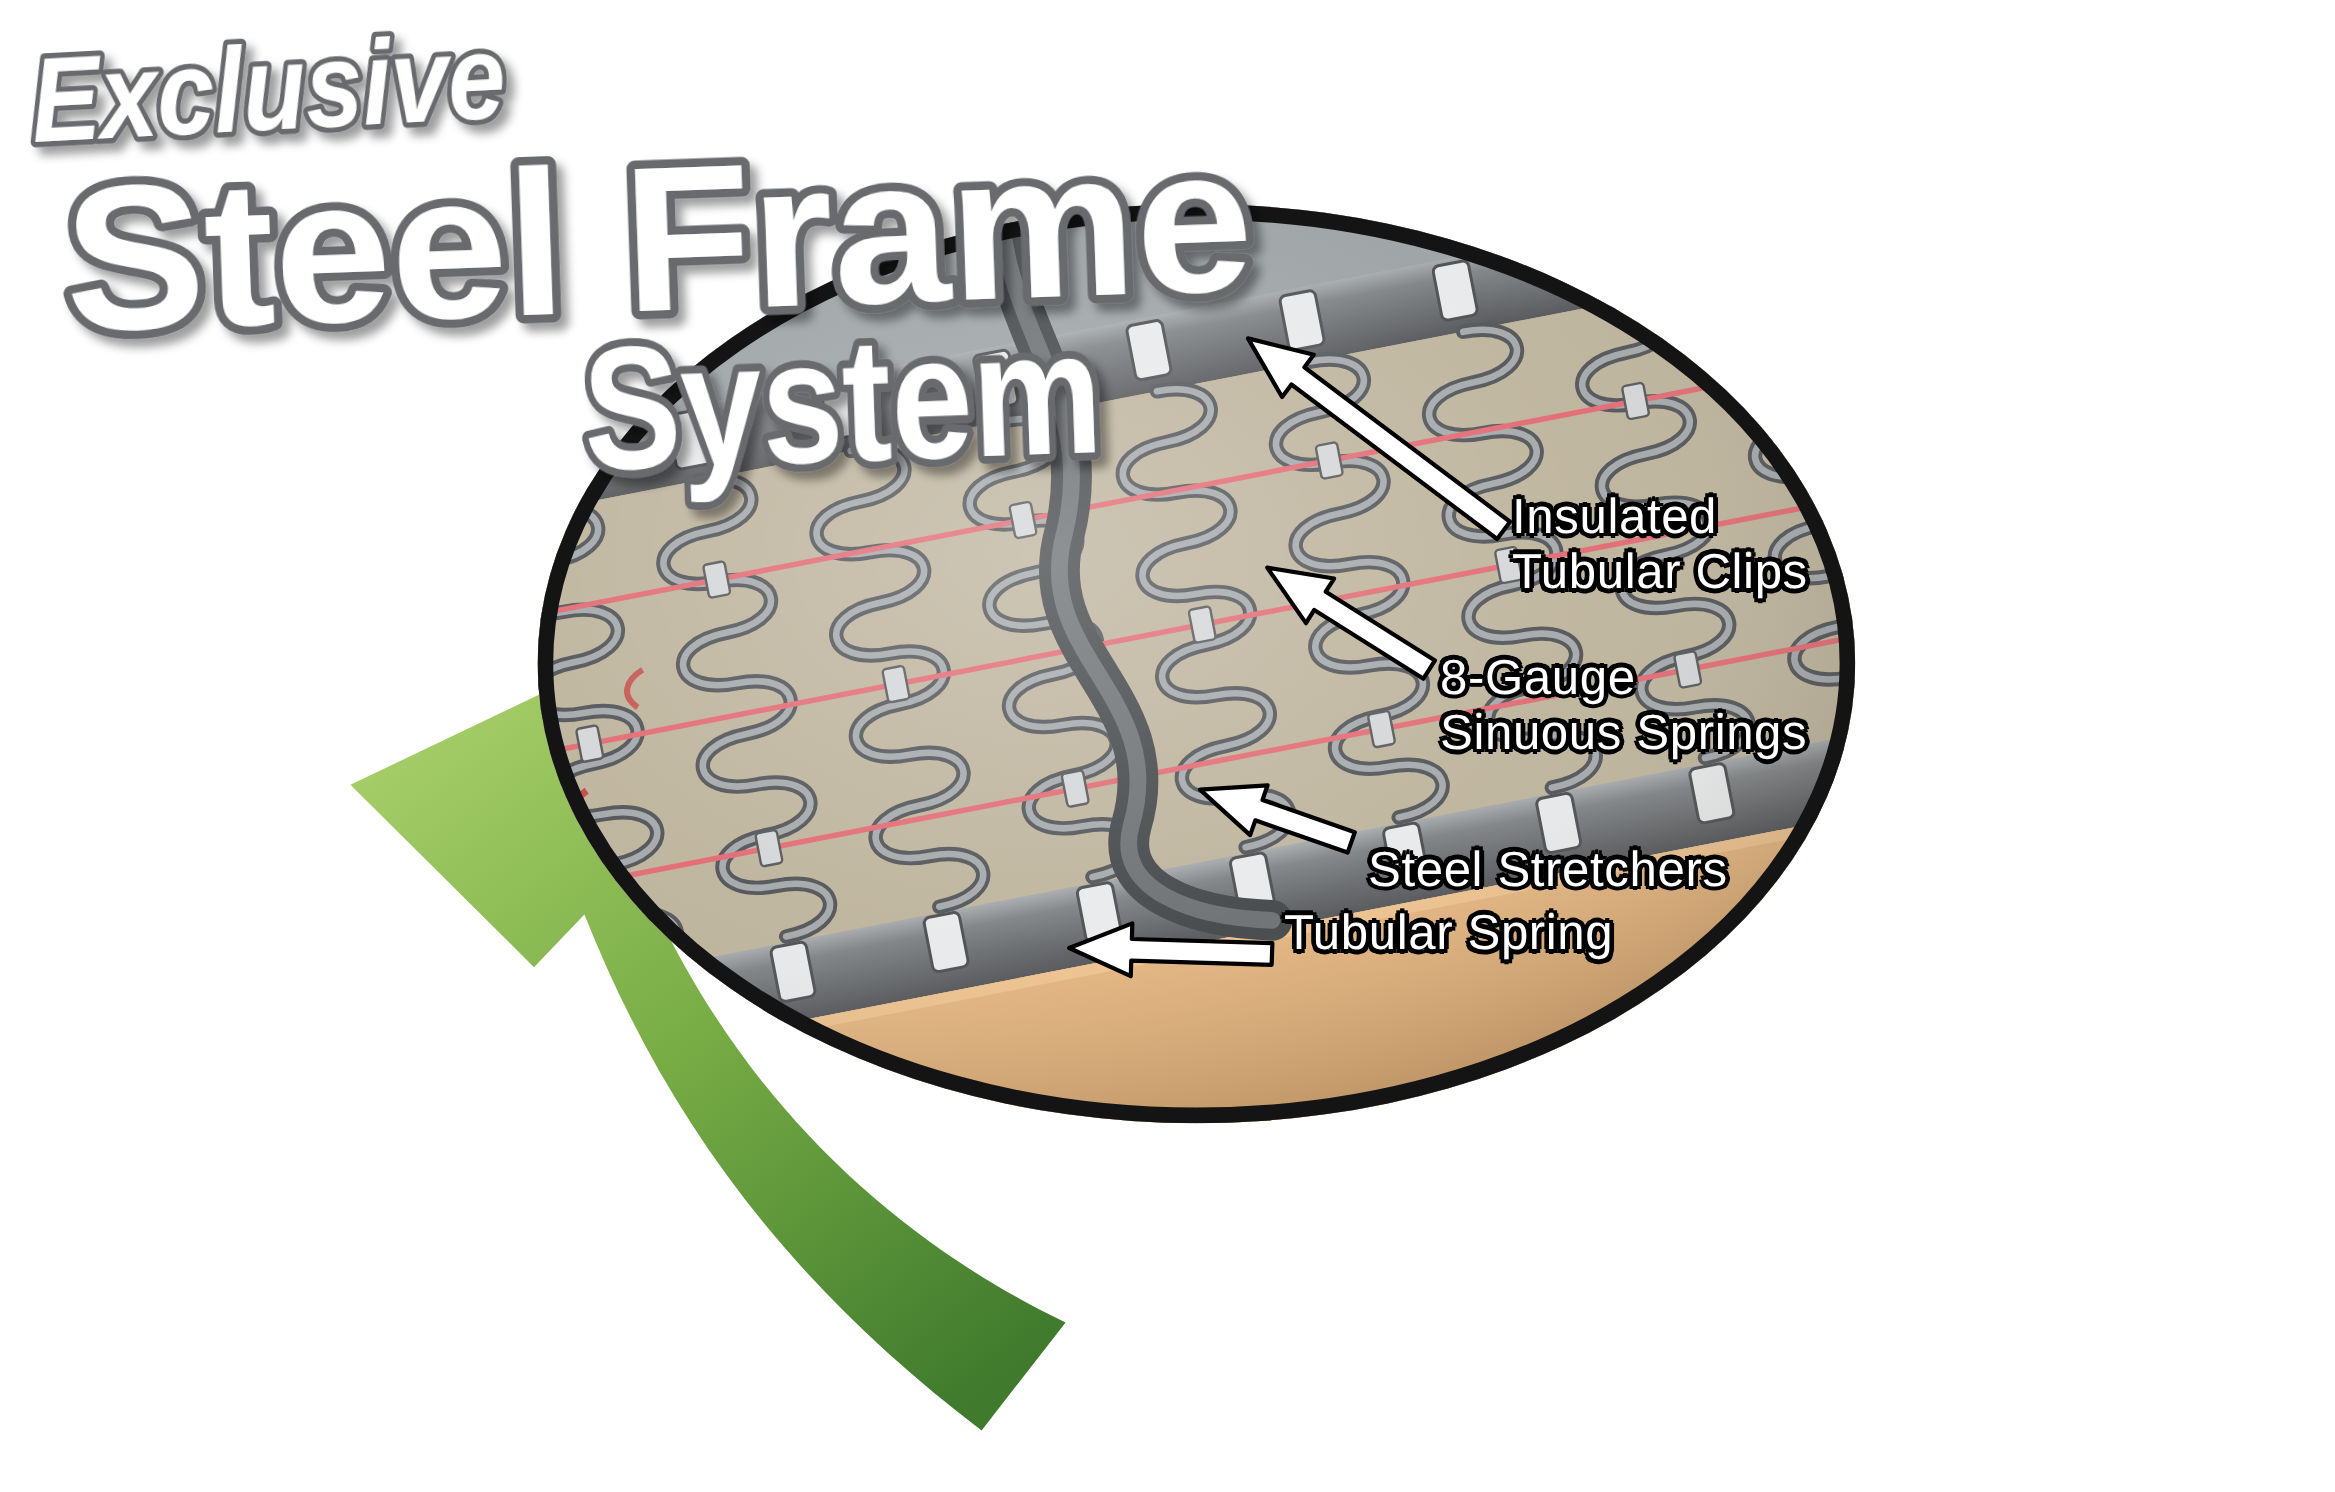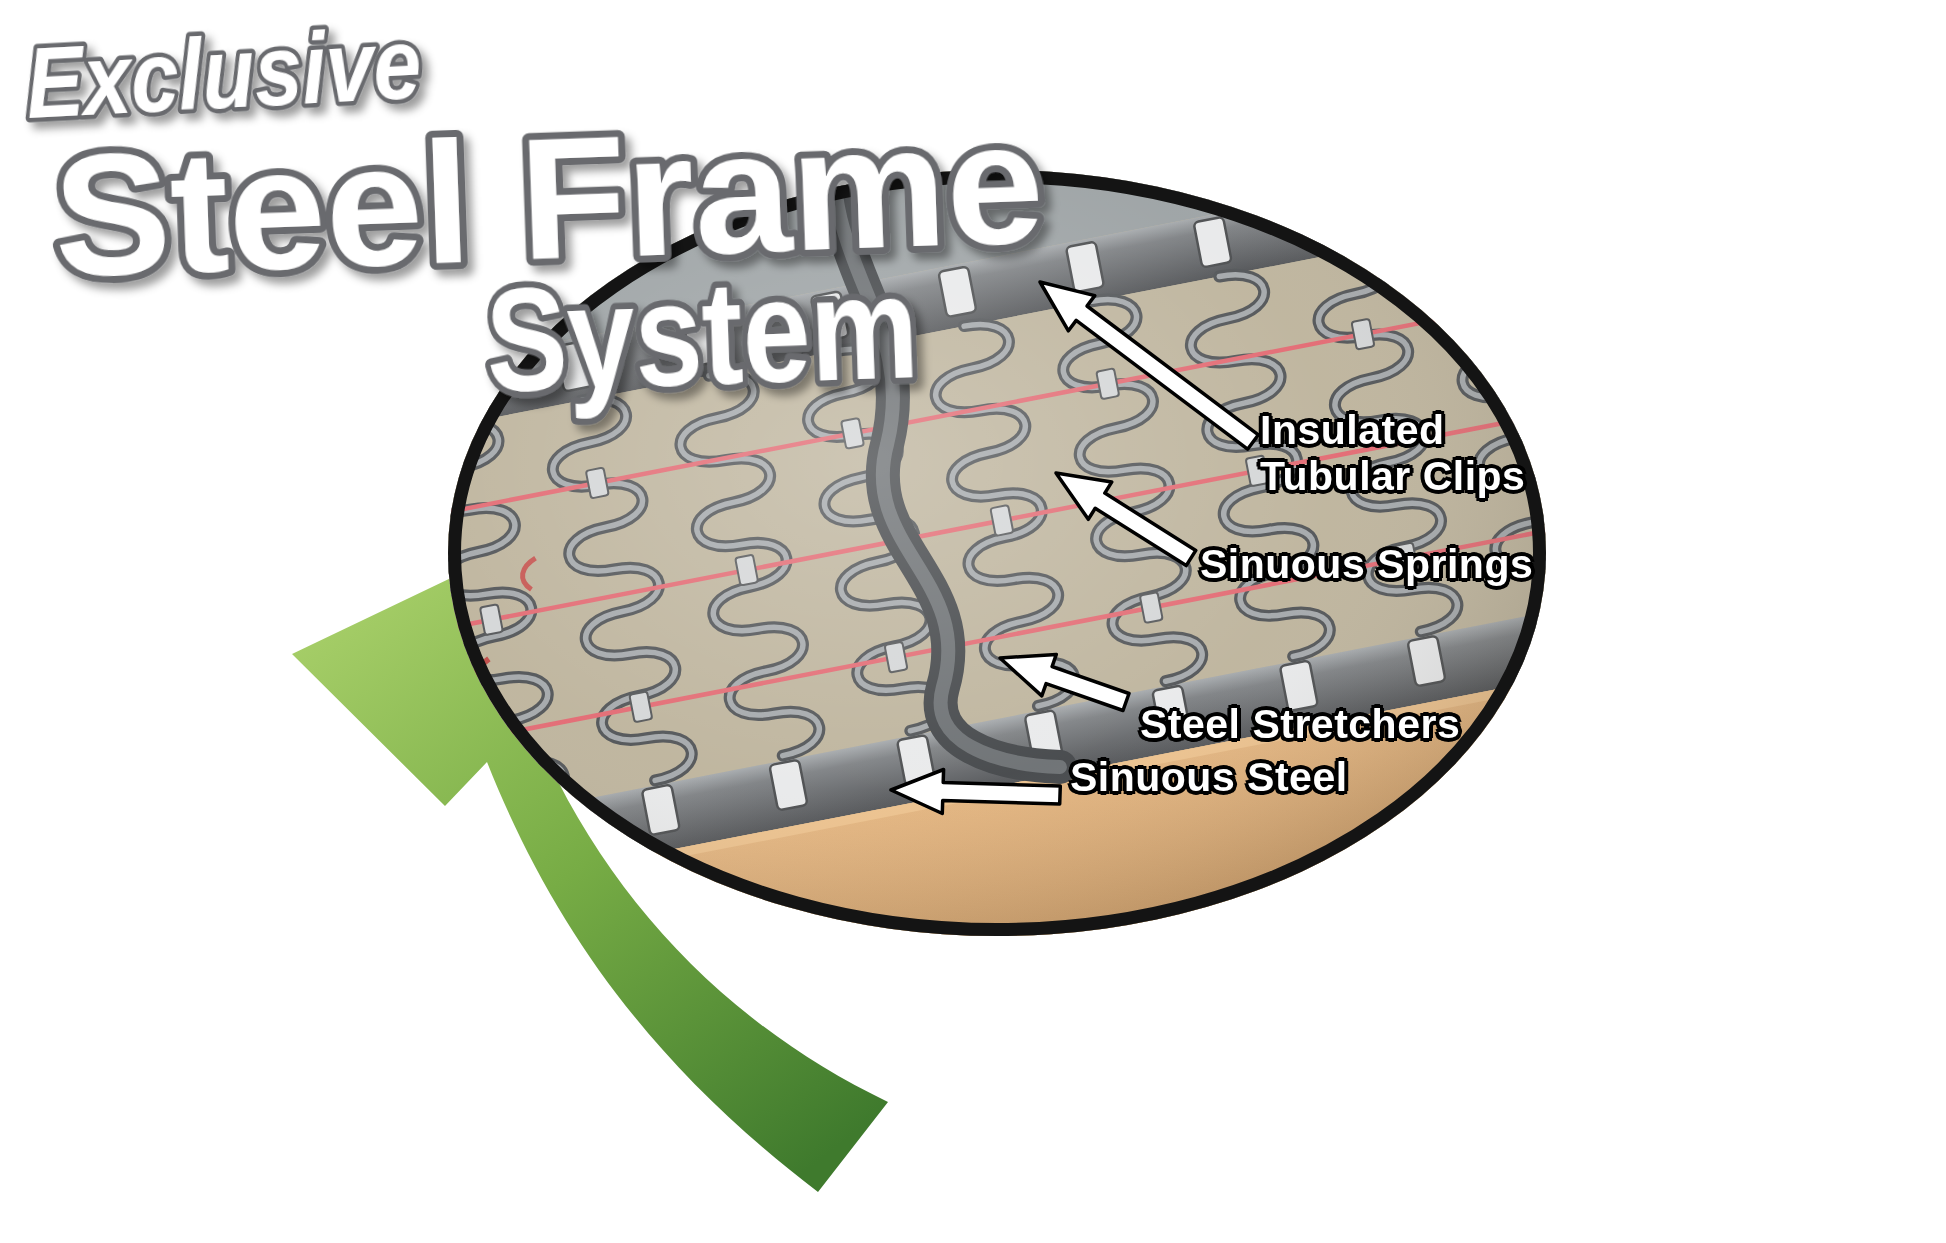--- a/index.html
+++ b/index.html
@@ -5,21 +5,21 @@
   *{margin:0;padding:0;box-sizing:border-box}
   html,body{background:#fff}
   .stage{position:relative;width:1946px;height:1243px;background:#fff;overflow:hidden;
          font-family:"Liberation Sans",sans-serif}
   .abs{position:absolute}
   #greenArrowSvg{left:0;top:0;z-index:1}
   #ellipseWrap{left:448px;top:170px;width:1098px;height:766px;border-radius:50%;
                overflow:hidden;z-index:2;background:#b5ac95}
   #sceneSvg,#overlaySvg{position:absolute;inset:0;width:100%;height:100%}
   #overlaySvg{z-index:3;pointer-events:none}
-  .callout{position:absolute;z-index:4;color:#fff;font-weight:bold;font-size:41px;
+  .callout{position:absolute;z-index:4;color:#fff;font-weight:normal;font-size:41px;
            line-height:1.12;letter-spacing:.5px;white-space:nowrap;
            text-shadow:-3px -3px 0 #000,3px -3px 0 #000,-3px 3px 0 #000,3px 3px 0 #000,
                        -4px 0 0 #000,4px 0 0 #000,0 -4px 0 #000,0 4px 0 #000}
   #titleSvg{left:0;top:0;z-index:6;overflow:visible}
   .ttl{fill:#fff;stroke:#696a6e;paint-order:stroke;stroke-linejoin:round;
        font-weight:bold;font-family:"Liberation Sans",sans-serif}
   .sp-dark{fill:none;stroke:#4d5053;stroke-width:12;stroke-linecap:round}
   .sp-lite{fill:none;stroke:#a2a6a9;stroke-width:5.5;stroke-linecap:round}
   .clip{fill:#e8e9ea;stroke:#47494b;stroke-width:2.5}
   .wclip{fill:#d3d5d6;stroke:#505254;stroke-width:2}
@@ -186,28 +186,29 @@
       <polygon class="callout-arrow" points="747.8,380.4 656.8,323.1 663.7,312.1 608.0,303.0 640.3,349.3 647.2,338.3 738.2,395.6"></polygon>
       <polygon class="callout-arrow" points="681.0,523.5 604.1,496.6 608.3,484.4 552.0,488.0 593.8,525.9 598.1,513.6 675.0,540.5"></polygon>
       <polygon class="callout-arrow" points="612.3,616.0 495.2,612.5 495.6,599.5 443.0,620.0 494.3,643.5 494.7,630.5 611.7,634.0"></polygon>
     </svg>
 
     <div class="callout" style="left:812px;top:238px">
       <div>Insulated</div>
       <div>Tubular Clips</div>
     </div>
     <div class="callout" style="left:752px;top:372px">
+      <div>8-Gauge</div>
       <div>Sinuous Springs</div>
     </div>
     <div class="callout" style="left:692px;top:532px">
       <div>Steel Stretchers</div>
       <div></div>
     </div>
     <div class="callout" style="left:622px;top:585px">
-      <div>Sinuous Steel</div>
+      <div>Tubular Spring</div>
     </div>
   </div>
 
   <svg id="titleSvg" class="abs" width="1150" height="450" viewBox="0 0 1150 450">
     <defs>
       <filter id="tsh" x="-20%" y="-20%" width="150%" height="160%">
         <feDropShadow dx="6" dy="7" stdDeviation="4" flood-color="#000000" flood-opacity="0.38"></feDropShadow>
       </filter>
     </defs>
     <text class="ttl" x="28" y="118" font-size="100" stroke-width="9" font-style="italic" textLength="395" lengthAdjust="spacingAndGlyphs" filter="url(#tsh)" transform="rotate(-3 28 118)">Exclusive</text>

